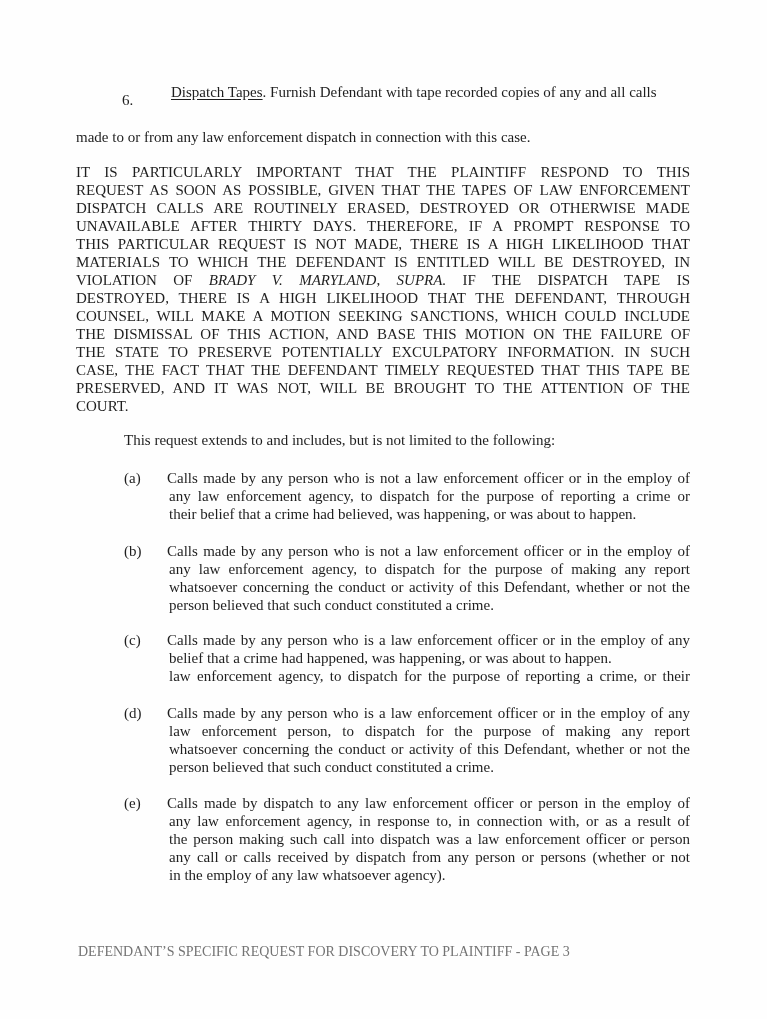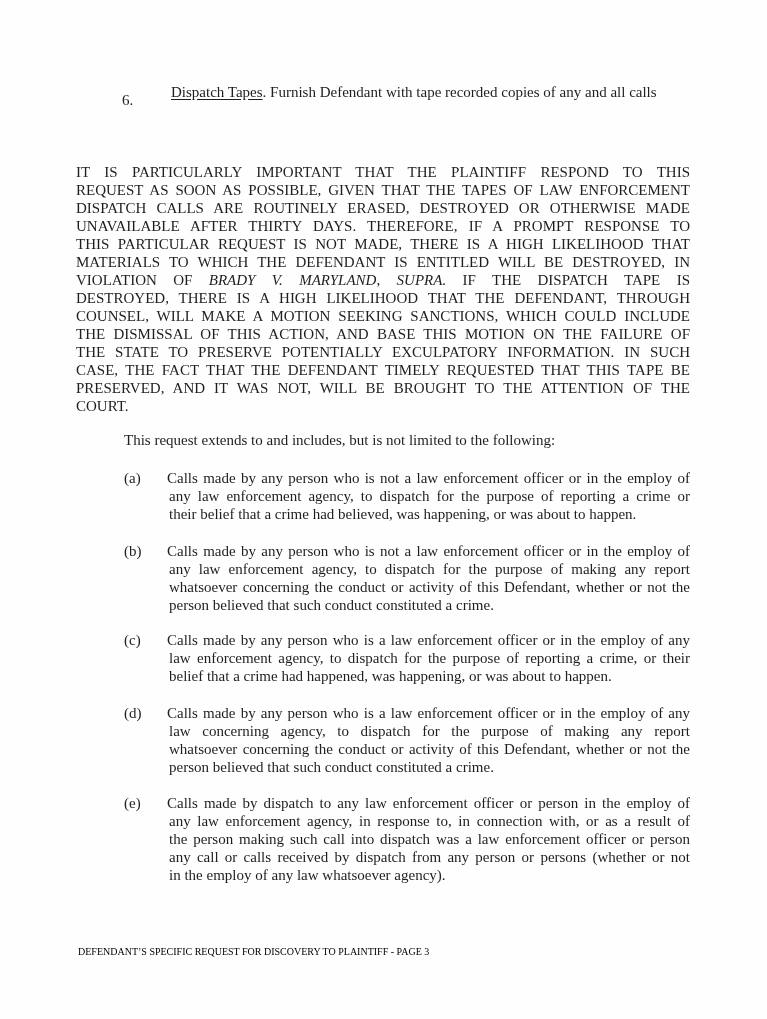--- a/index.html
+++ b/index.html
@@ -103,35 +103,36 @@
       white-space: nowrap;
       height: 18px;
       text-indent: 0;
     }
     .item .body .line.first { margin-left: -2px; }
     .item .body .line.last { text-align-last: left; }
     .footer {
       position: absolute;
       left: 78px;
       top: 944px;
-      font-size: 10px;
+      font-size: 14px;
       line-height: 16px;
       white-space: nowrap;
-      color: #000000;
+      color: #737373;
     }
   </style>
 </head>
 <body>
 
 <div class="page">
 
   <span class="para-num">6.</span>
   <div class="para-first">
     <span class="title">Dispatch Tapes</span><span>.  Furnish Defendant with tape recorded copies of any and all calls</span>
   </div>
+  <div class="para-cont">made to or from any law enforcement dispatch in connection with this case.</div>
 
   <div class="caps-block">
     <span class="line">IT IS PARTICULARLY IMPORTANT THAT THE PLAINTIFF RESPOND TO THIS</span>
     <span class="line">REQUEST AS SOON AS POSSIBLE, GIVEN THAT THE TAPES OF LAW ENFORCEMENT</span>
     <span class="line">DISPATCH CALLS ARE ROUTINELY ERASED, DESTROYED OR OTHERWISE MADE</span>
     <span class="line">UNAVAILABLE AFTER THIRTY DAYS.  THEREFORE, IF A PROMPT RESPONSE TO</span>
     <span class="line">THIS PARTICULAR REQUEST IS NOT MADE, THERE IS A HIGH LIKELIHOOD THAT</span>
     <span class="line">MATERIALS TO WHICH THE DEFENDANT IS ENTITLED WILL BE DESTROYED, IN</span>
     <span class="line"><span>VIOLATION OF </span><i>BRADY V. MARYLAND</i><span>, </span><i>SUPRA.</i><span>  IF THE DISPATCH TAPE IS</span></span>
     <span class="line">DESTROYED, THERE IS A HIGH LIKELIHOOD THAT THE DEFENDANT, THROUGH</span>
@@ -161,30 +162,30 @@
       <span class="line">any law enforcement agency, to dispatch for the purpose of making any report</span>
       <span class="line">whatsoever concerning the conduct or activity of this Defendant, whether or not the</span>
       <span class="line last">person believed that such conduct constituted a crime.</span>
     </div>
   </div>
 
   <div class="item" style="top:631px;">
     <span class="label">(c)</span>
     <div class="body">
       <span class="line first">Calls made by any person who is a law enforcement officer or in the employ of any</span>
+      <span class="line last">belief that a crime had happened, was happening, or was about to happen.</span>
       <span class="line">law enforcement agency, to dispatch for the purpose of reporting a crime, or their</span>
-      <span class="line last">belief that a crime had happened, was happening, or was about to happen.</span>
     </div>
   </div>
 
   <div class="item" style="top:704px;">
     <span class="label">(d)</span>
     <div class="body">
       <span class="line first">Calls made by any person who is a law enforcement officer or in the employ of any</span>
-      <span class="line">law concerning agency, to dispatch for the purpose of making any report</span>
+      <span class="line">law enforcement person, to dispatch for the purpose of making any report</span>
       <span class="line">whatsoever concerning the conduct or activity of this Defendant, whether or not the</span>
       <span class="line last">person believed that such conduct constituted a crime.</span>
     </div>
   </div>
 
   <div class="item" style="top:794px;">
     <span class="label">(e)</span>
     <div class="body">
       <span class="line first">Calls made by dispatch to any law enforcement officer or person in the employ of</span>
       <span class="line">any law enforcement agency, in response to, in connection with, or as a result of</span>

